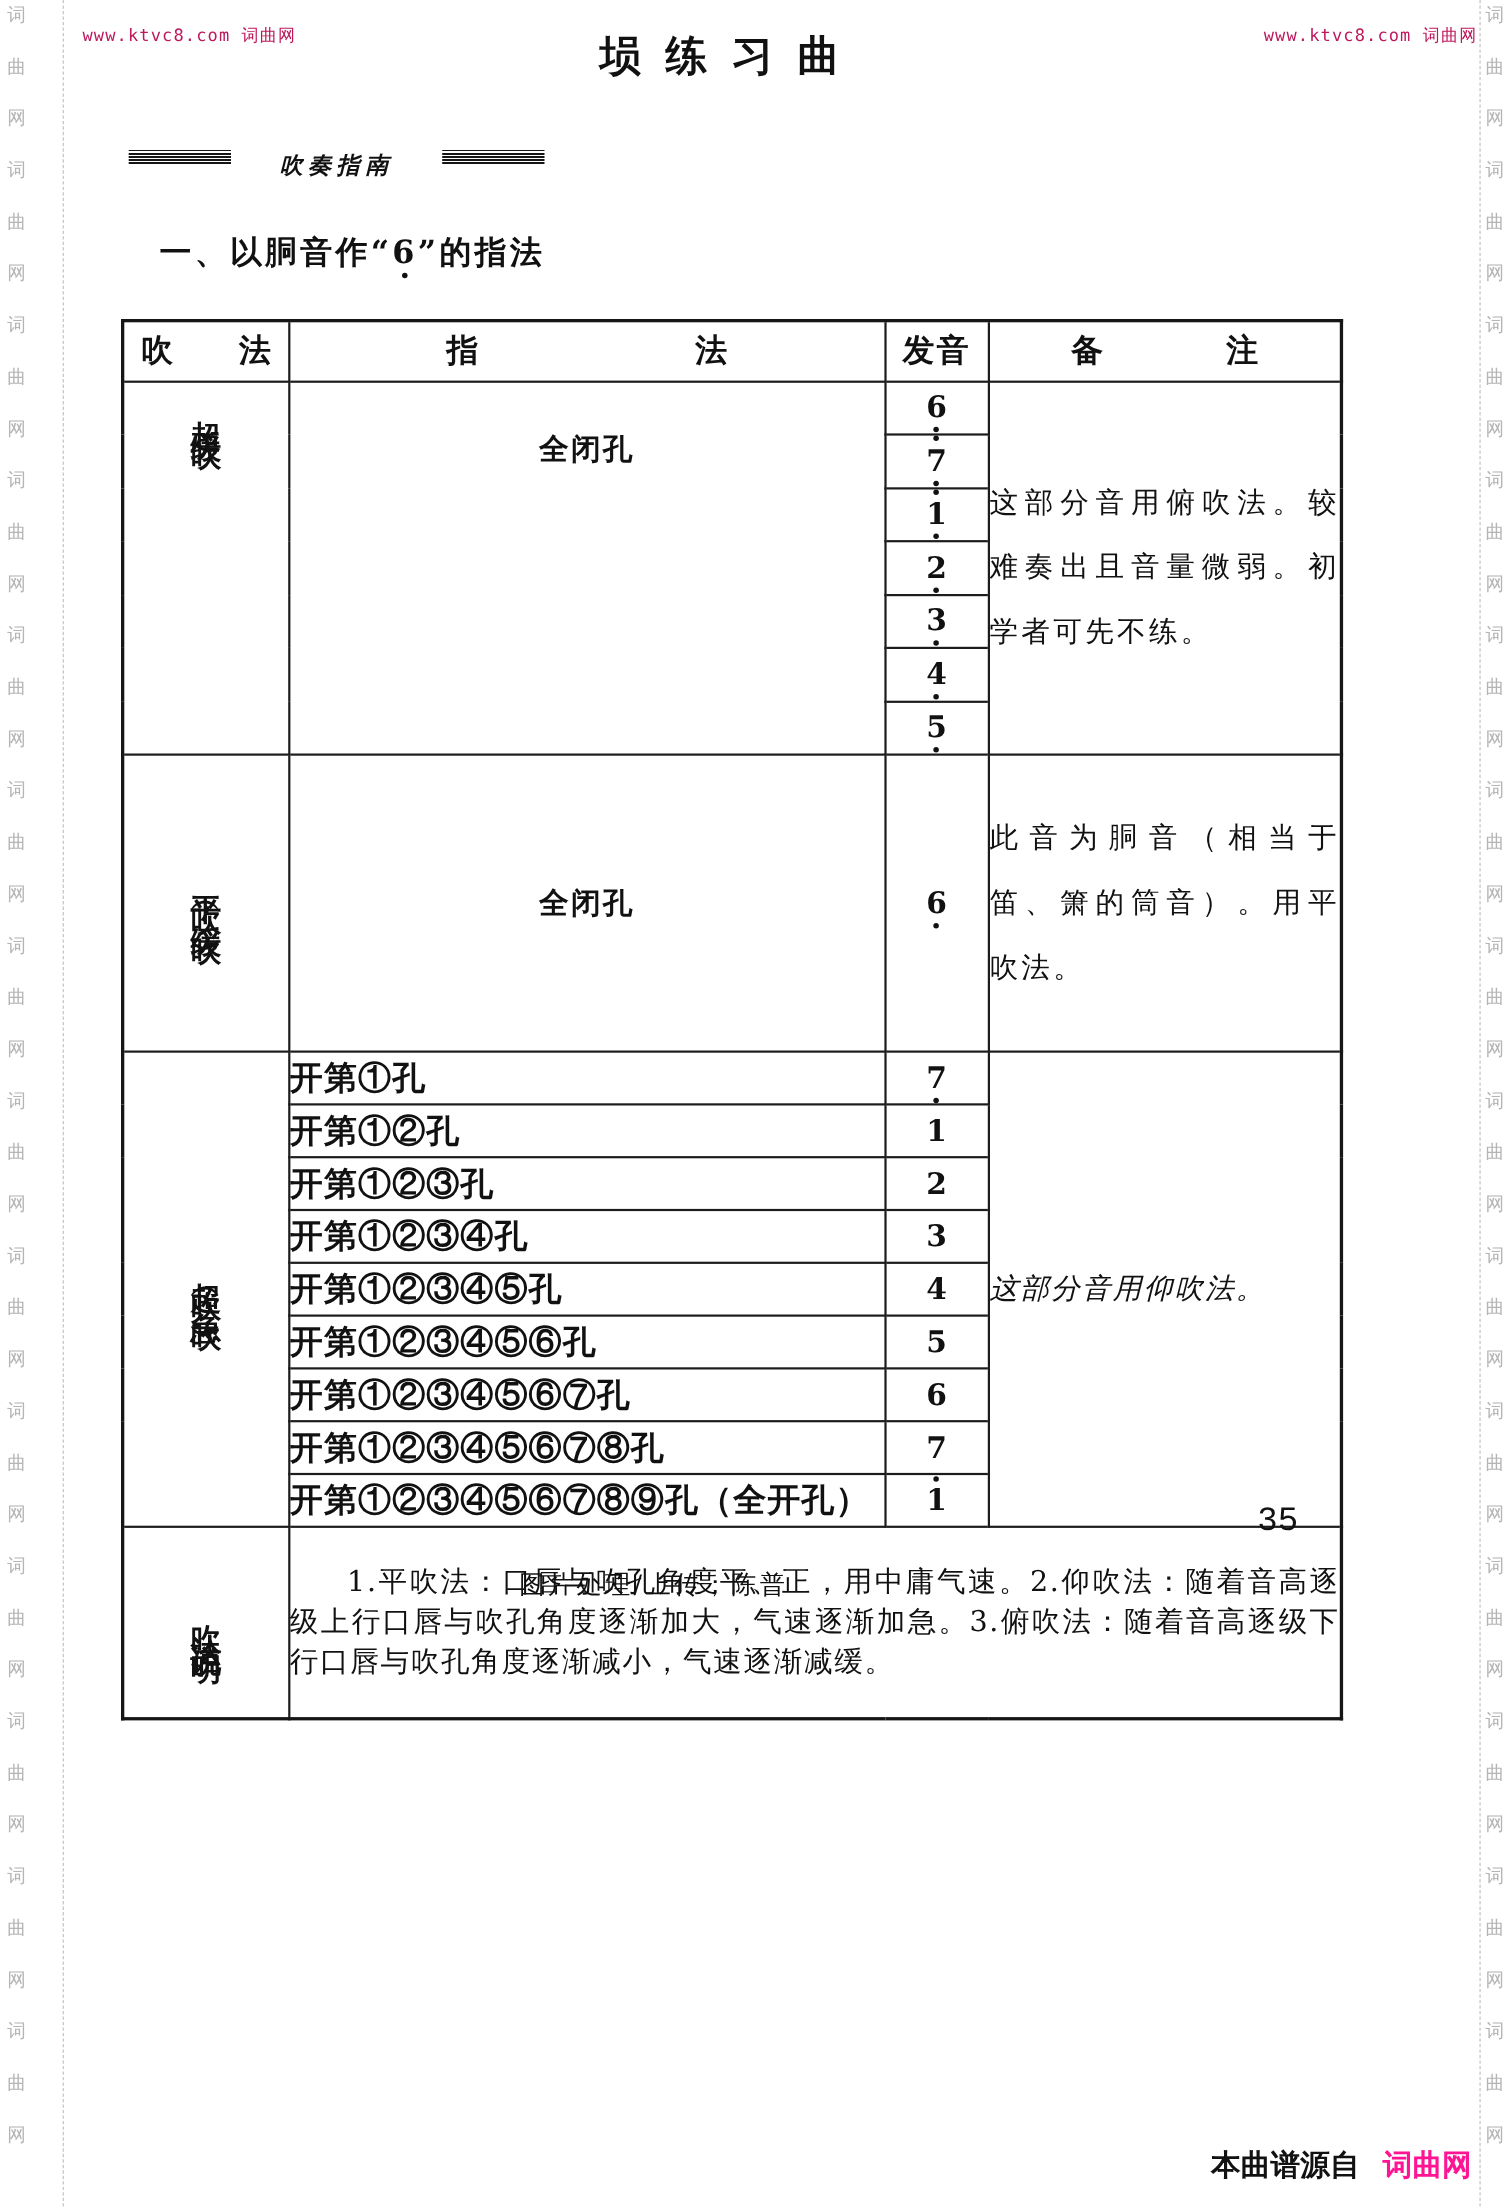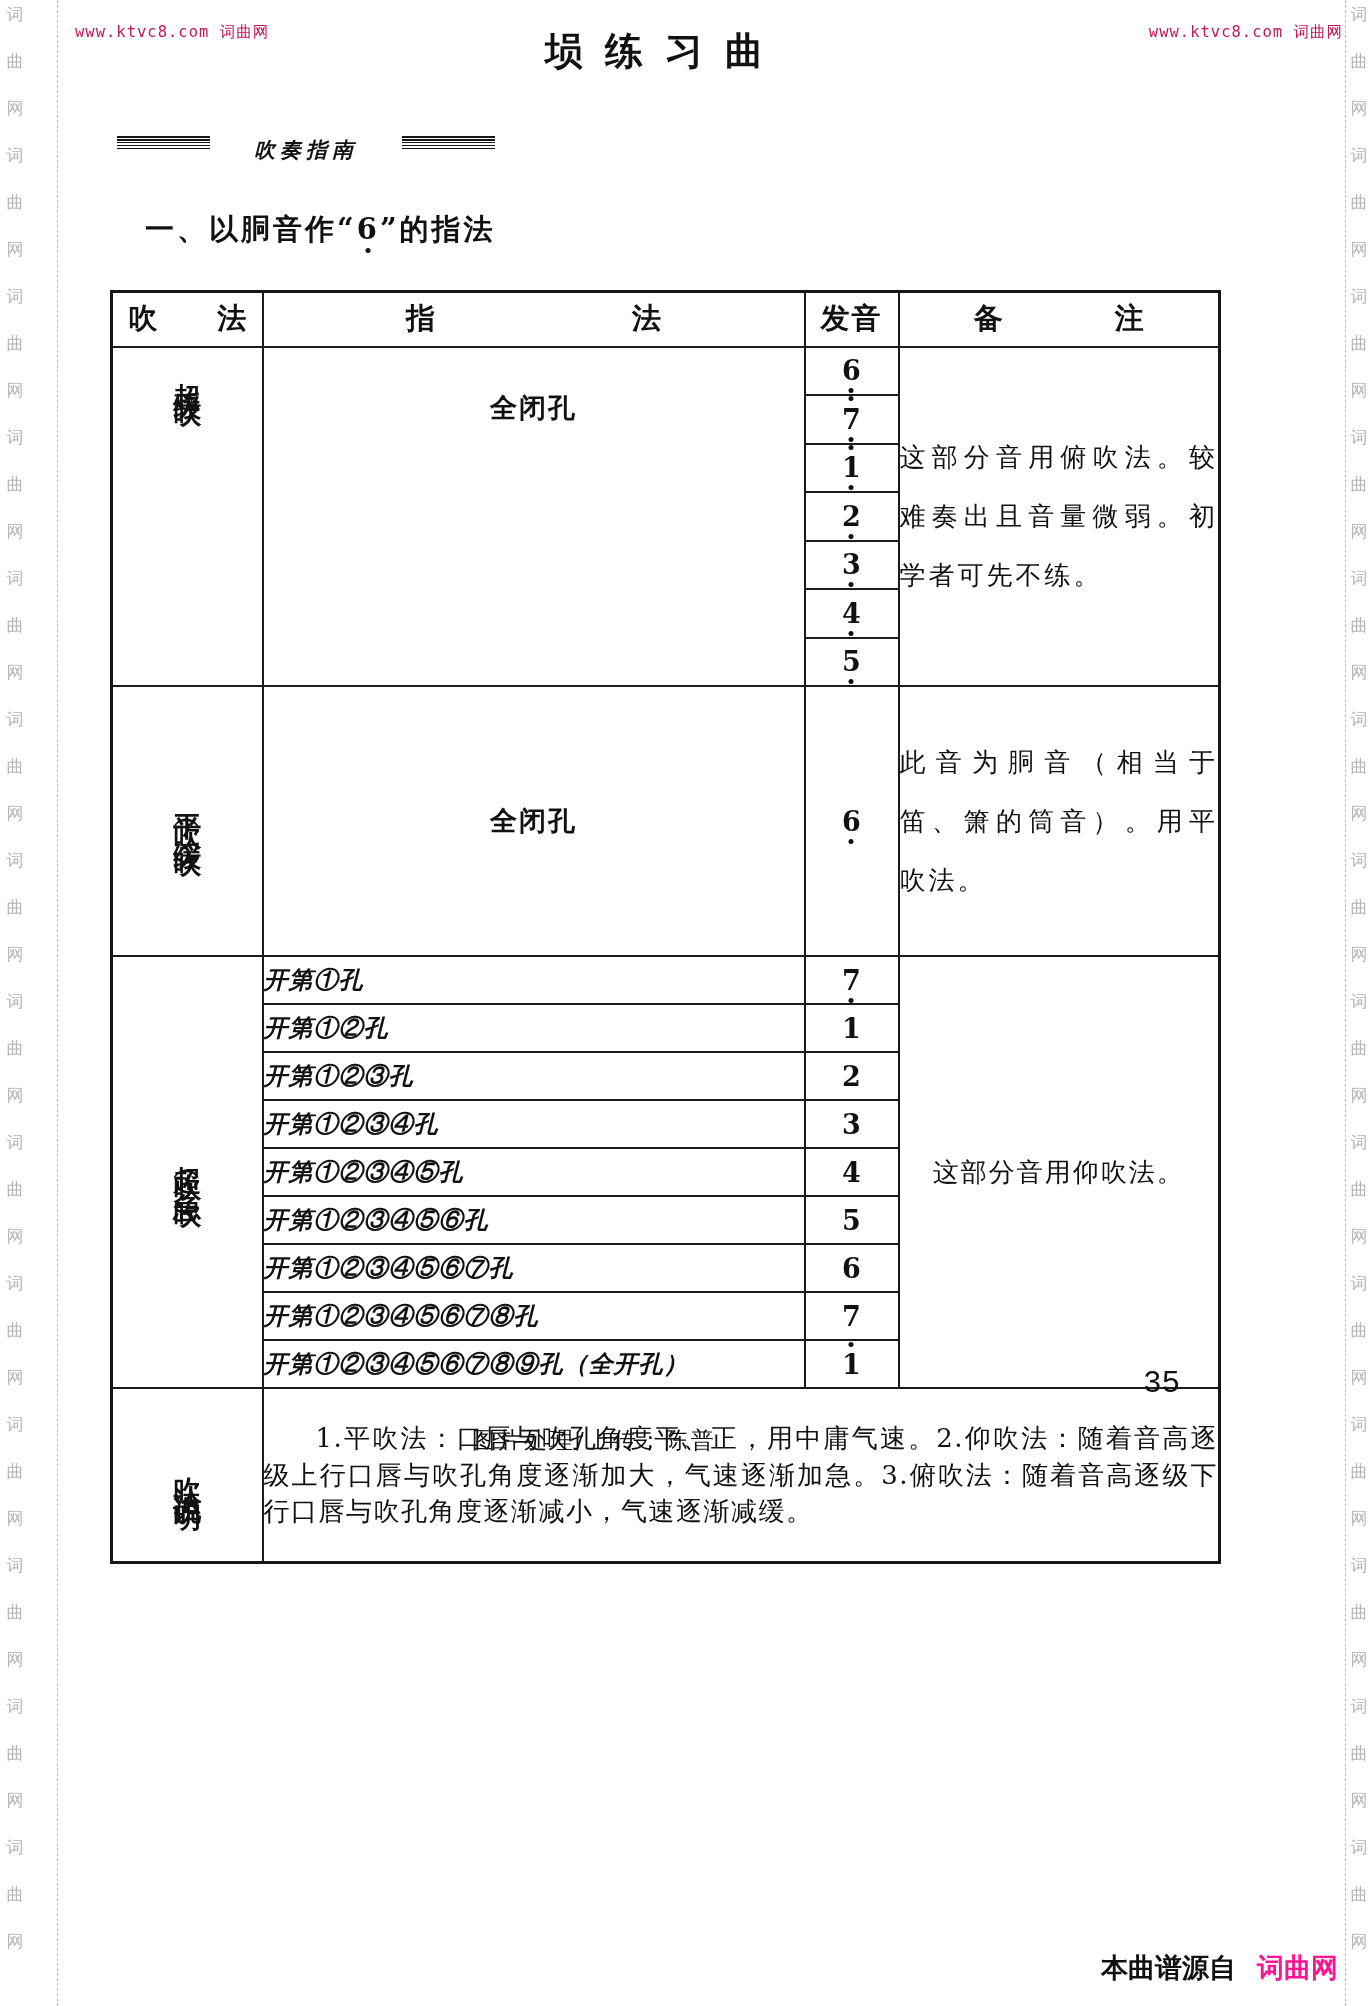--- a/index.html
+++ b/index.html
@@ -81,27 +81,27 @@
   th .w-rem{width:170px;}
   td.method{text-align:center;}
   td.method .vtext{
     writing-mode:vertical-rl;
     font-size:28px;font-weight:bold;letter-spacing:9px;line-height:1.25;
     display:inline-block;
   }
   td.method.v-top{vertical-align:top;padding-top:12px;}
   td.fing-c{text-align:center;font-size:27px;font-weight:600;letter-spacing:2px;}
   td.fing-c.v-top{vertical-align:top;padding-top:42px;}
-  td.fing-l{text-align:left;font-size:24px;font-weight:600;padding-left:22px;letter-spacing:1px;font-style:italic;}
+  td.fing-l{text-align:left;font-size:30px;font-weight:600;padding-left:22px;letter-spacing:1px;}
   td.note{text-align:center;font-size:27px;font-weight:bold;}
   td.remark{
     font-size:26px;line-height:59px;letter-spacing:3px;
     padding:0 13px;text-align:justify;
   }
-  td.remark.single{text-align:center;line-height:1.4;letter-spacing:2px;}
+  td.remark.single{text-align:left;line-height:1.4;letter-spacing:2px;font-style:italic;}
   td.expl{
     font-size:26px;line-height:36.5px;letter-spacing:1.5px;
     padding:0 28px;text-align:justify;
   }
   td.expl .para{text-indent:2em;}
   
   .page-number{position:absolute;left:1143px;top:1366px;font-size:31px;font-family:Liberation Mono, monospace;}
   .credit{position:absolute;left:472px;top:1425px;font-size:23px;letter-spacing:3px;}
   .source-row{
     position:absolute;right:32px;top:1950px;

